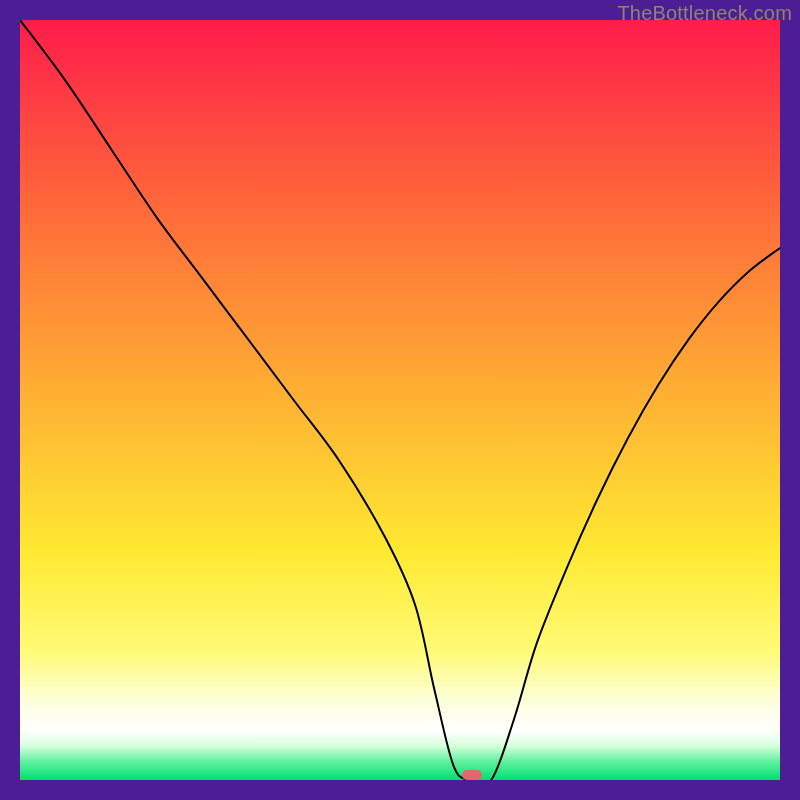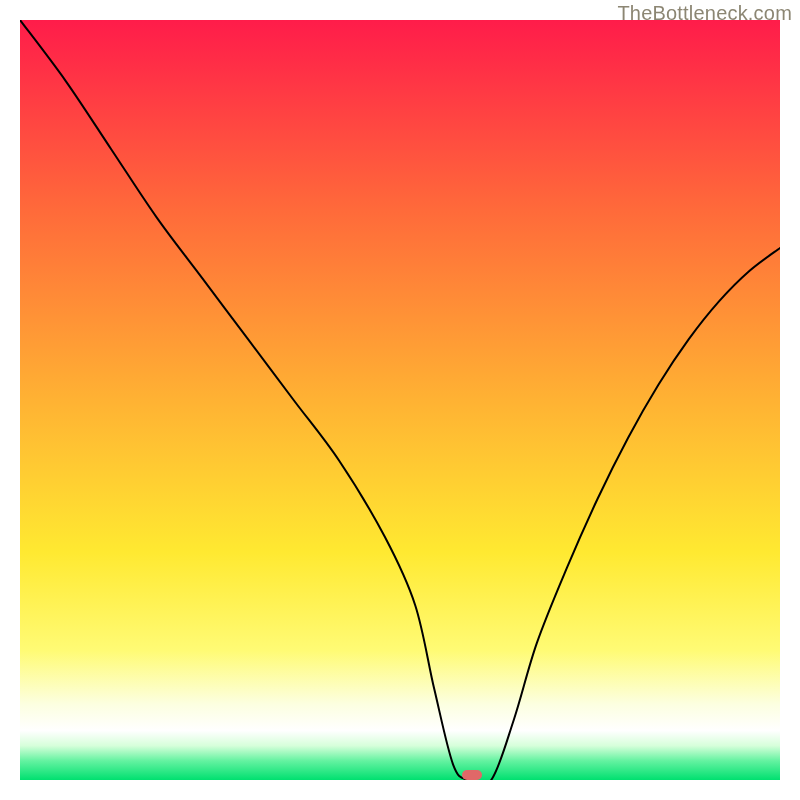--- a/index.html
+++ b/index.html
@@ -8,21 +8,21 @@
     width: 800px;
     height: 800px;
     overflow: hidden;
     background: #000;
     font-family: Arial, Helvetica, sans-serif;
   }
   .frame {
     position: relative;
     width: 800px;
     height: 800px;
-    background: #ffffff;
+    background: #4c1d95;
   }
   .plot-area {
     position: absolute;
     left: 20px;
     top: 20px;
     width: 760px;
     height: 760px;
   }
   .gradient {
     position: absolute;

